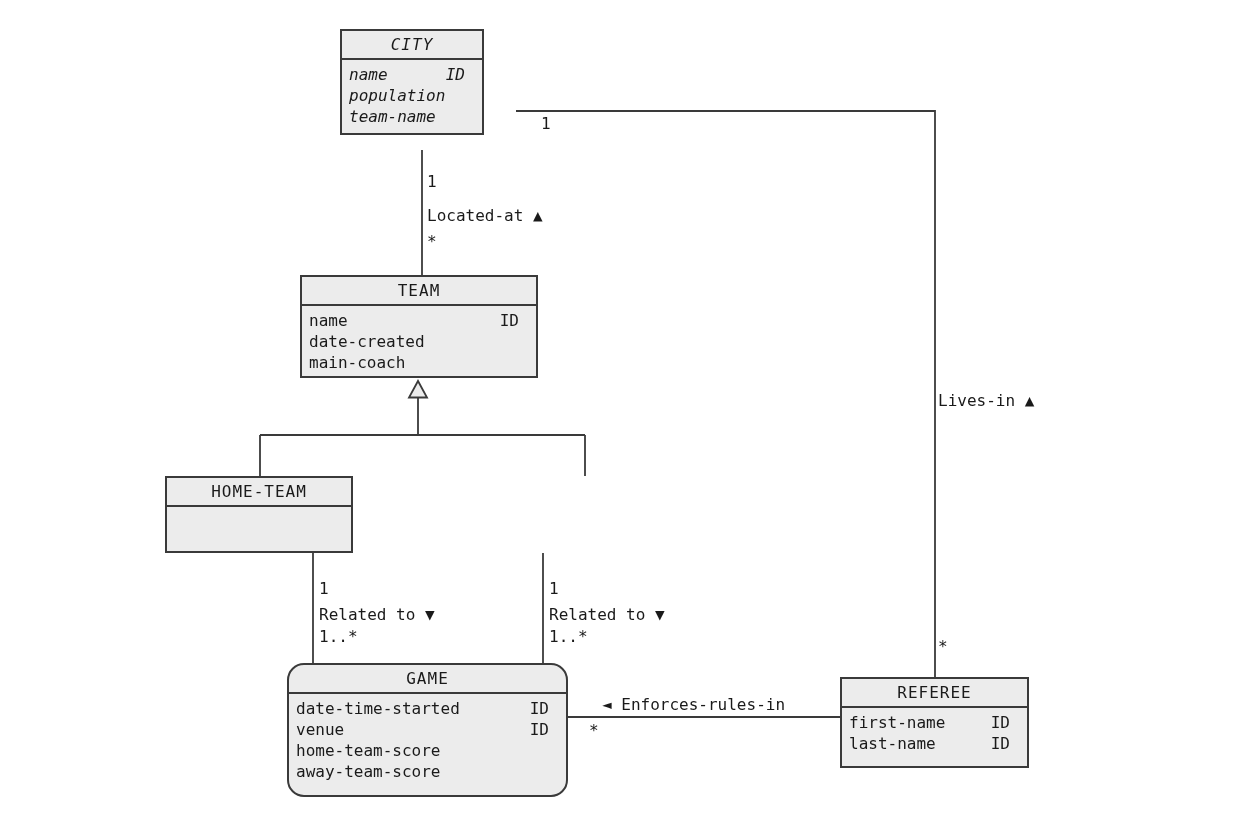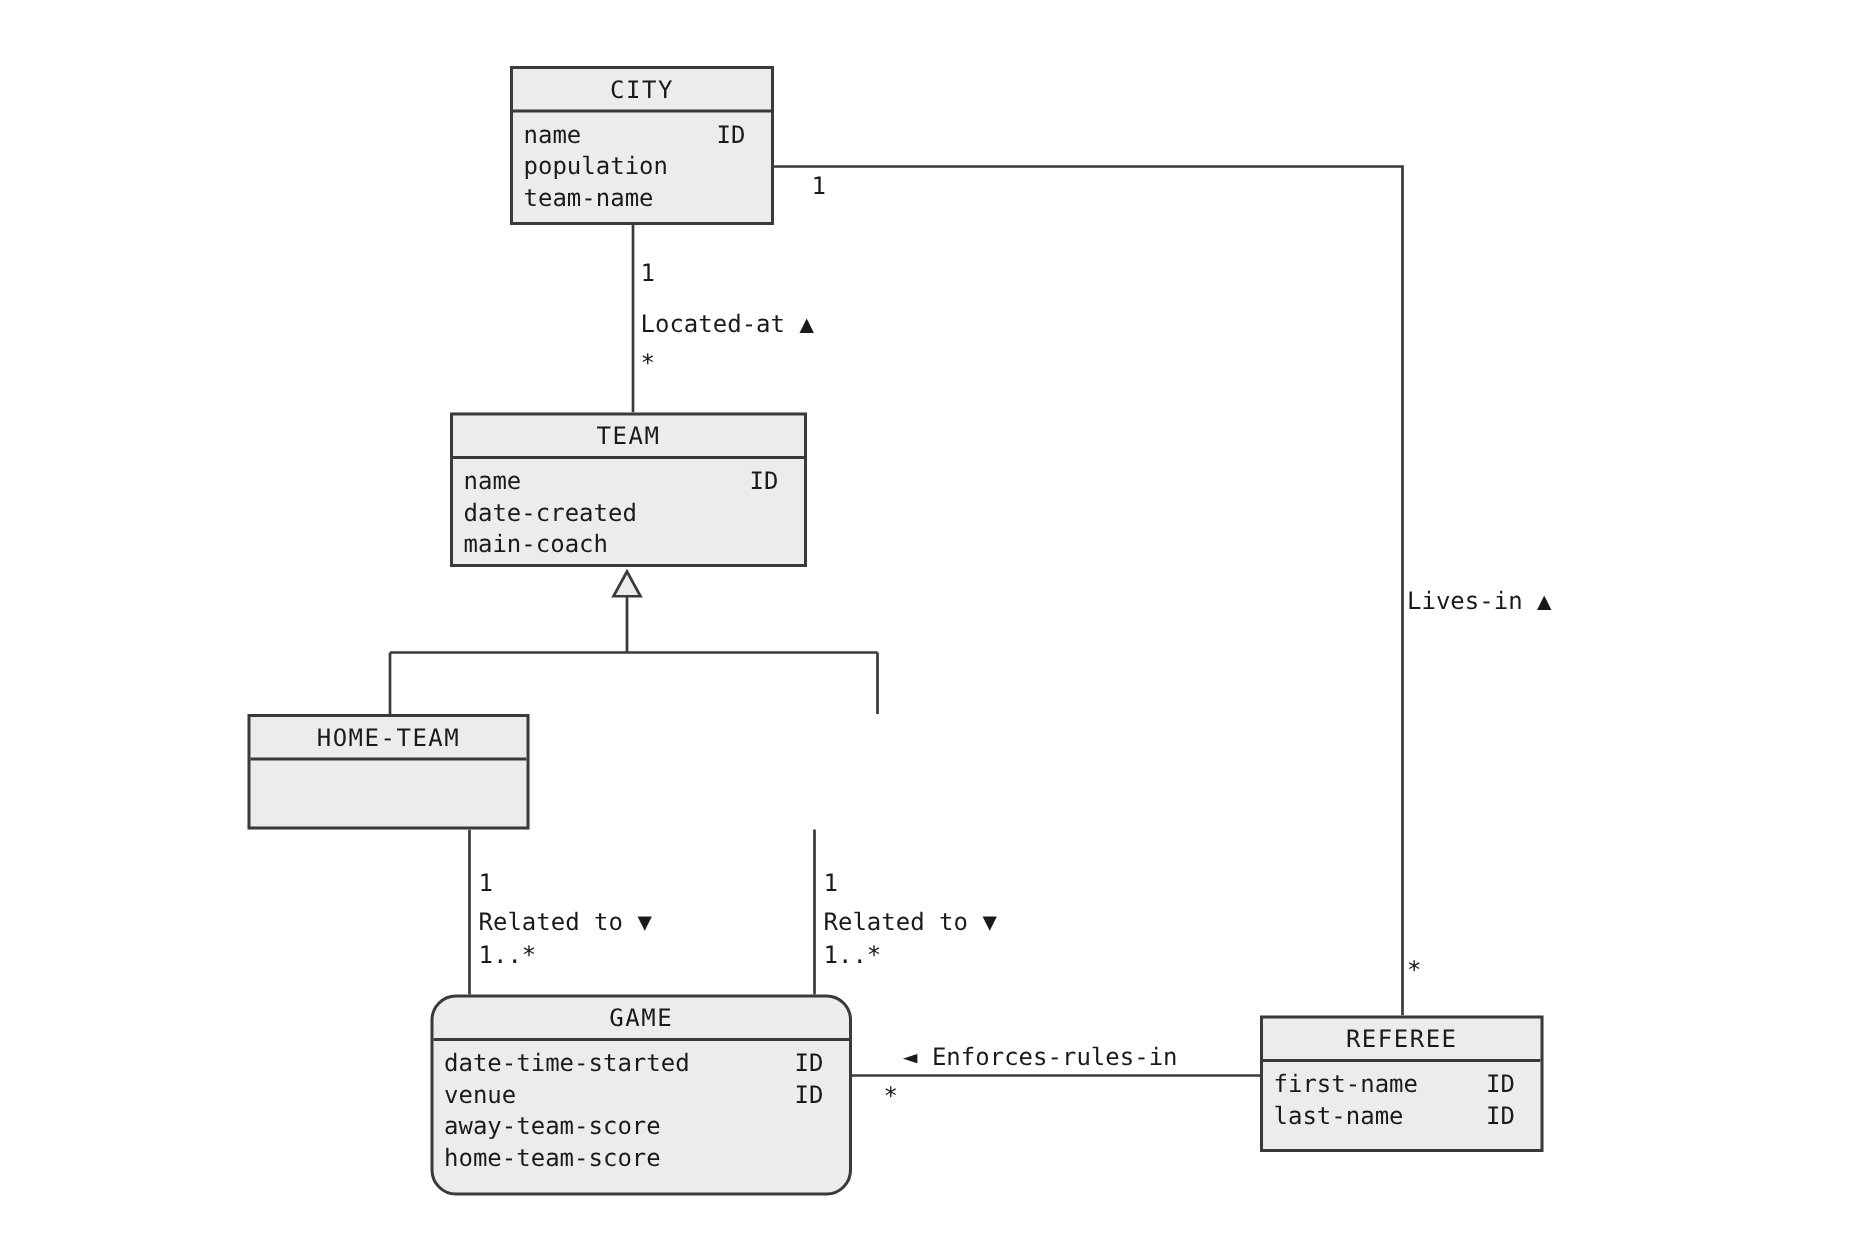--- a/index.html
+++ b/index.html
@@ -48,21 +48,21 @@
     line-height: 21px;
     white-space: pre;
   }
   .lbl {
     position: absolute;
     height: 21px;
     line-height: 21px;
     white-space: pre;
   }
   
-  #city    { left: 340px; top: 44px;  width: 176px; height: 106px; }
+  #city    { left: 340px; top: 29px;  width: 144px; height: 106px; font-style: italic; }
   #team    { left: 300px; top: 275px; width: 238px; height: 103px; }
   #home    { left: 165px; top: 476px; width: 188px; height: 77px;  }
   #away    { left: 502px; top: 476px; width: 188px; height: 77px;  }
   #game    { left: 287px; top: 663px; width: 281px; height: 134px; border-radius: 17px; }
   #referee { left: 840px; top: 677px; width: 189px; height: 91px;  }
   
   #lbl-located-card-city  { left: 427px; top: 171px; }
   #lbl-located-name       { left: 427px; top: 205px; }
   #lbl-located-card-team  { left: 427px; top: 231px; }
   #lbl-lives-card-city    { left: 541px; top: 113px; }
@@ -139,25 +139,25 @@
     <div class="entity-attrs">
       <div class="attr-row">
         <span>date-time-started</span>
         <span>ID</span>
       </div>
       <div class="attr-row">
         <span>venue</span>
         <span>ID</span>
       </div>
       <div class="attr-row">
-        <span>away-team-score</span>
+        <span>home-team-score</span>
         <span></span>
       </div>
       <div class="attr-row">
-        <span>home-team-score</span>
+        <span>away-team-score</span>
         <span></span>
       </div>
     </div>
   </div>
 
   <div class="entity" id="referee">
     <div class="entity-title">REFEREE</div>
     <div class="entity-attrs">
       <div class="attr-row">
         <span>first-name</span>

